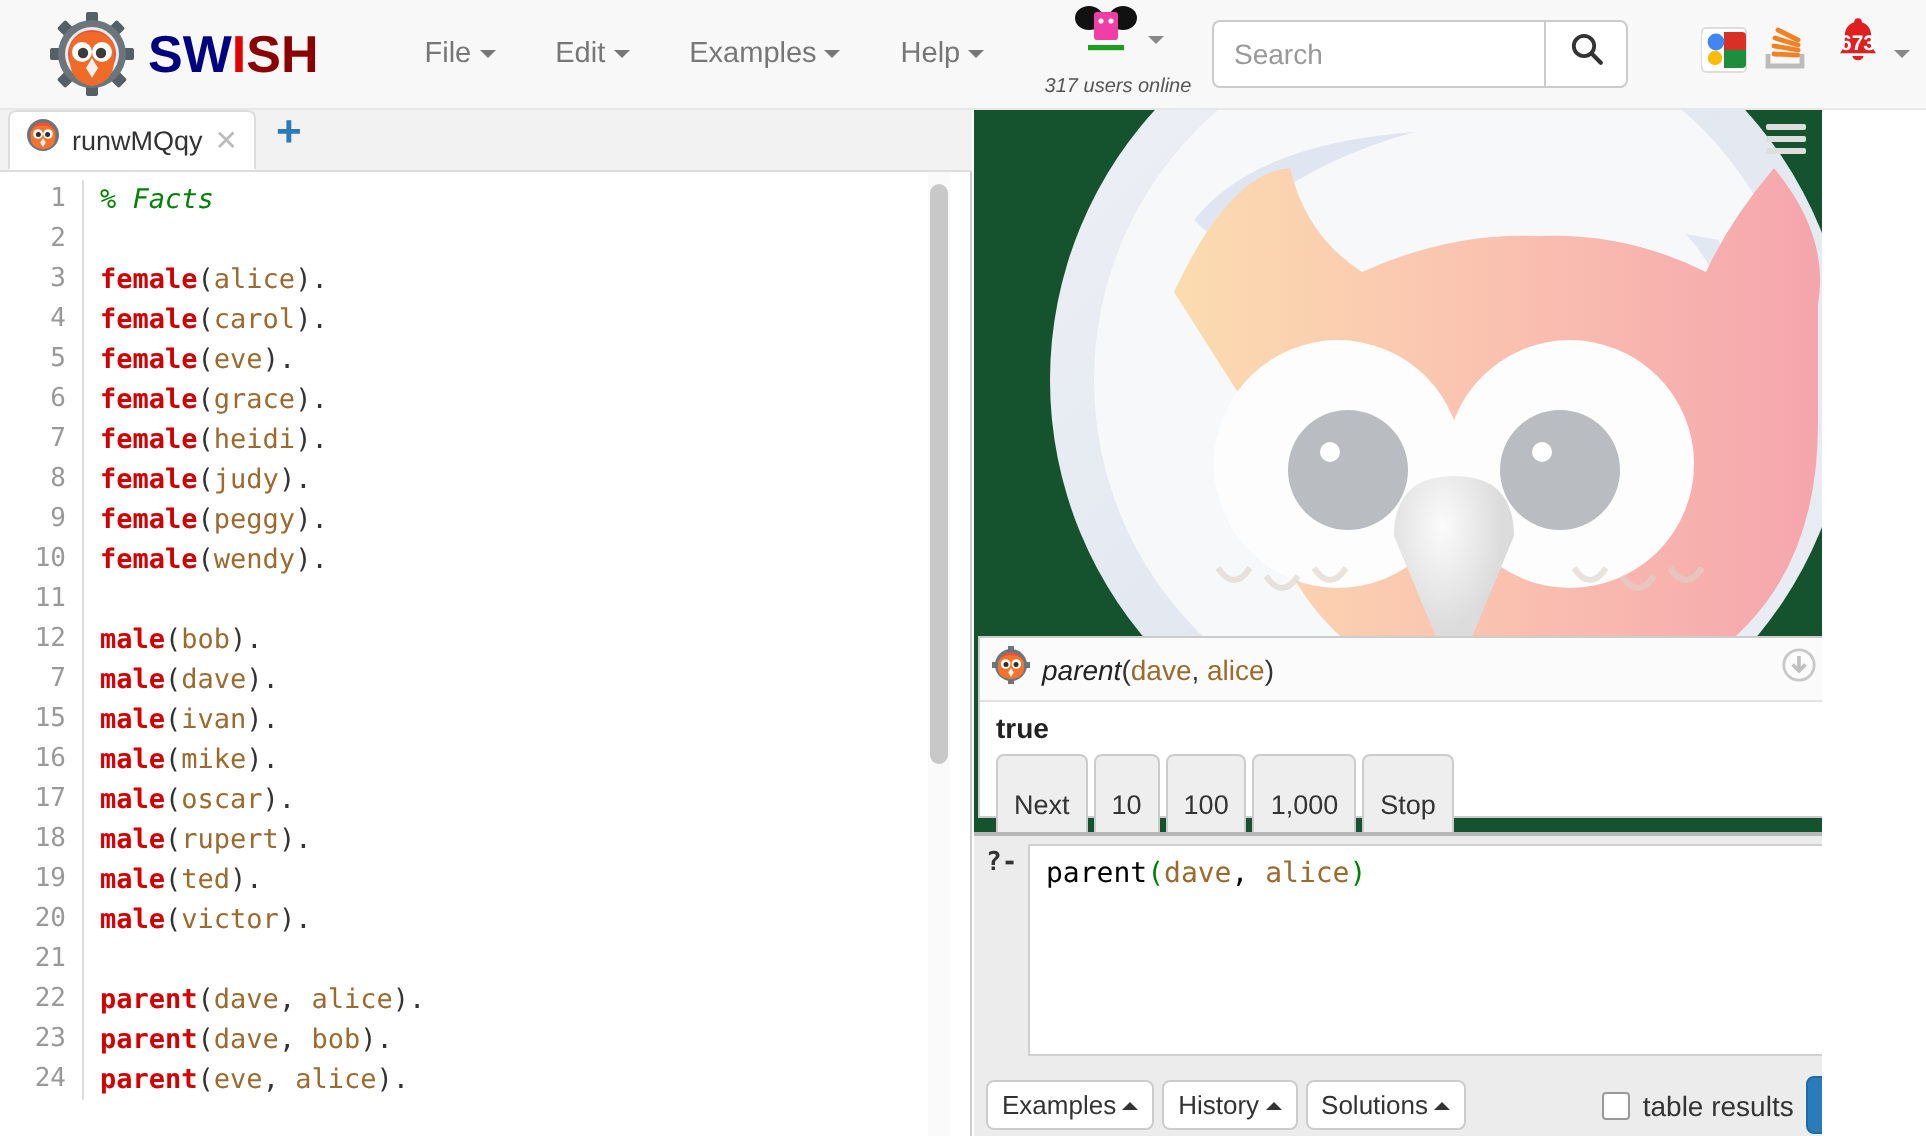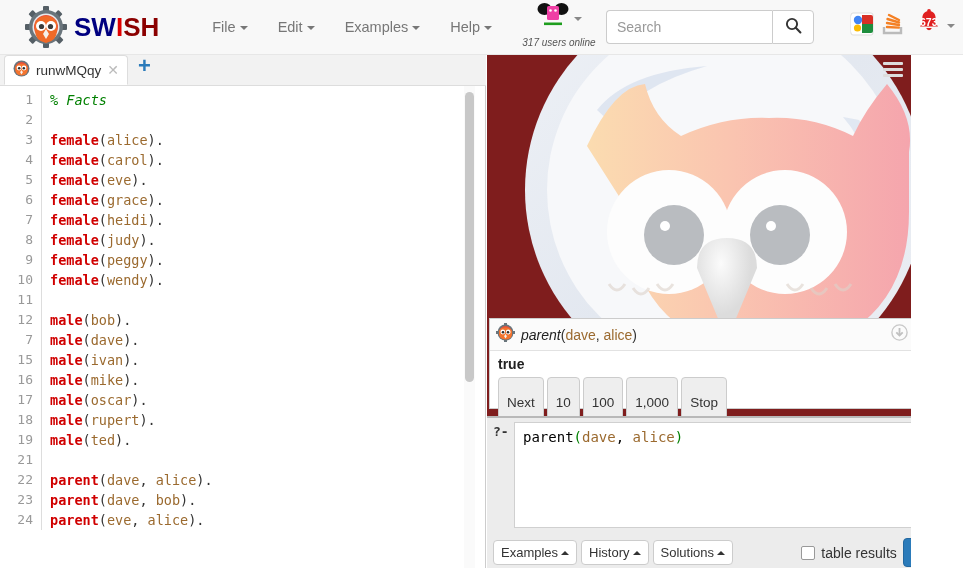--- a/index.html
+++ b/index.html
@@ -147,21 +147,21 @@
     position: absolute; top: 6px; left: 1px;
     width: 9px; height: 290px;
     background: #c8c8c8; border-radius: 5px;
     cursor: pointer;
   }
 
   
   .right-pane {
     position: absolute; top: 55px; left: 487px;
     width: 424px; height: 513px;
-    background: #7f1d1d; overflow: hidden;
+    background: #14532d; overflow: hidden;
   }
   .owl-watermark {
     position: absolute; top: -5px; left: 0;
     width: 476px; height: 280px;
     opacity: 1; pointer-events: none;
   }
   .hamburger {
     position: absolute; top: 7px; right: 8px;
     width: 20px; cursor: pointer;
     display: flex; flex-direction: column; gap: 3px;
@@ -458,20 +458,24 @@
         <div class="ln">17</div>
         <div class="code-text"><span class="tok-pred">male</span><span class="tok-punct">(</span><span class="tok-atom">oscar</span><span class="tok-punct">).</span></div>
       </div>
       <div class="code-line">
         <div class="ln">18</div>
         <div class="code-text"><span class="tok-pred">male</span><span class="tok-punct">(</span><span class="tok-atom">rupert</span><span class="tok-punct">).</span></div>
       </div>
       <div class="code-line">
         <div class="ln">19</div>
         <div class="code-text"><span class="tok-pred">male</span><span class="tok-punct">(</span><span class="tok-atom">ted</span><span class="tok-punct">).</span></div>
+      </div>
+      <div class="code-line">
+        <div class="ln">20</div>
+        <div class="code-text"><span class="tok-pred">male</span><span class="tok-punct">(</span><span class="tok-atom">victor</span><span class="tok-punct">).</span></div>
       </div>
       <div class="code-line">
         <div class="ln">21</div>
         <div class="code-text"></div>
       </div>
       <div class="code-line">
         <div class="ln">22</div>
         <div class="code-text"><span class="tok-pred">parent</span><span class="tok-punct">(</span><span class="tok-atom">dave</span><span class="tok-punct">, </span><span class="tok-atom">alice</span><span class="tok-punct">).</span></div>
       </div>
       <div class="code-line">

